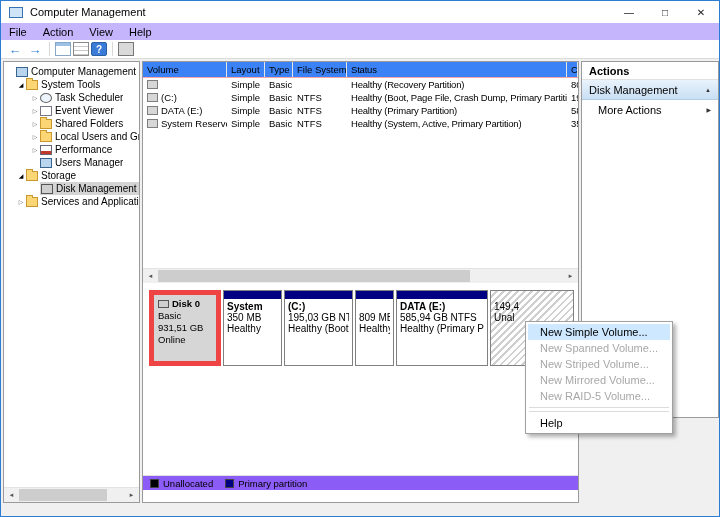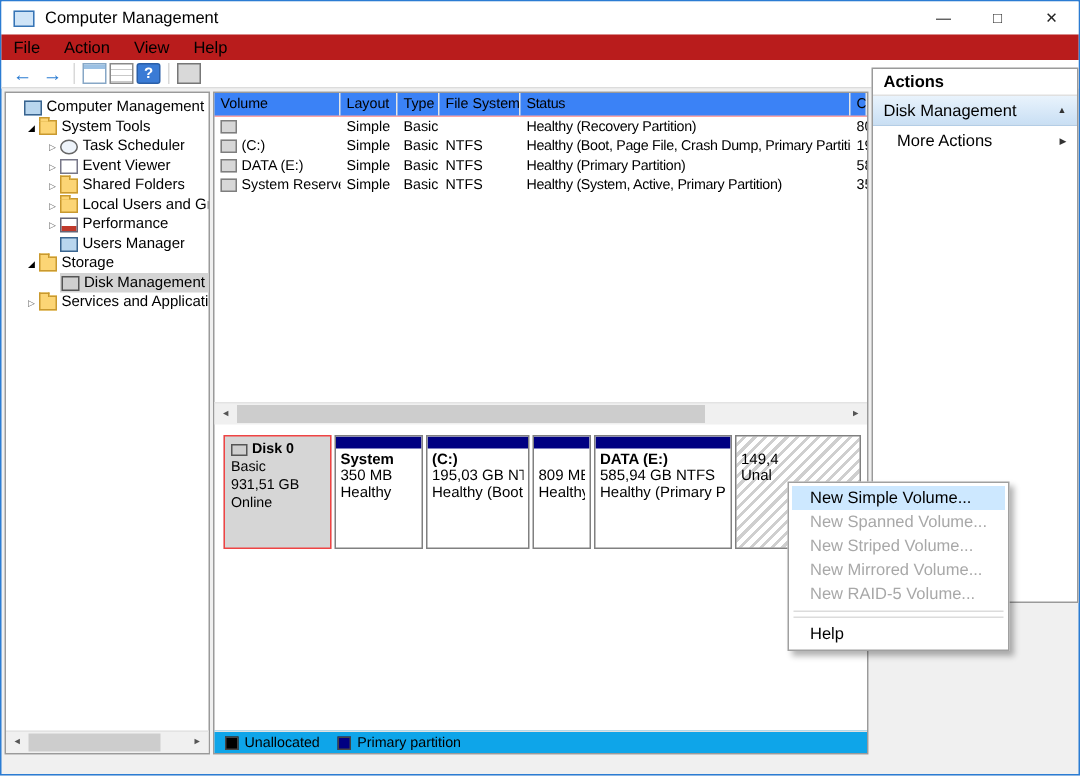--- a/index.html
+++ b/index.html
@@ -8,38 +8,38 @@
   .window{position:absolute;inset:0;border:1px solid #2b7cd3;background:#f0f0f0}
 
   
   .titlebar{position:absolute;left:0;top:0;right:0;height:22px;background:#fff;display:flex;align-items:center}
   .appicon{width:14px;height:11px;margin:0 7px 0 8px;border:1px solid #3674b5;background:#cfe4f7;flex:0 0 14px}
   .title{font-size:11px;flex:1;white-space:nowrap}
   .wbtns{display:flex;height:100%}
   .wbtn{width:36px;display:flex;align-items:center;justify-content:center;font-size:10px;color:#222}
 
   
-  .menubar{position:absolute;left:0;top:22px;right:0;height:17px;background:#b91c1c;display:flex;align-items:flex-end}
+  .menubar{position:absolute;left:0;top:22px;right:0;height:17px;background:#c4b5fd;display:flex;align-items:flex-end}
   .mitem{font-size:11px;padding:0 8px;height:100%;display:flex;align-items:center}
 
   
   .toolbar{position:absolute;left:0;top:39px;right:0;height:19px;background:#fff;border-bottom:1px solid #dcdcdc;display:flex;align-items:center;gap:2px;padding-left:5px}
   .tbtn{width:18px;height:16px;display:flex;align-items:center;justify-content:center;font-size:13px;font-weight:bold;color:#2d7dd2}
   .tsep{width:1px;height:14px;background:#d9d9d9;margin:0 3px}
   .tico{width:16px;height:14px;position:relative;border:1px solid #87a7c6;background:#fff}
   .tico-window::before{content:"";position:absolute;left:0;top:0;right:0;height:3px;background:#9cc1e4}
   .tico-doc{border-color:#8a8a8a;background:repeating-linear-gradient(#fff 0 3px,#c9c9c9 3px 4px)}
   .tico-help{background:#3a7bd5;border-color:#2a5fa8;border-radius:2px;color:#fff;display:flex;align-items:center;justify-content:center;font-size:10px;font-weight:bold}
   .tico-disk{background:#d9d9d9;border-color:#777}
 
   
   .panel{position:absolute;background:#fff;border:1px solid #9a9a9a}
   .left-panel{left:2px;top:60px;width:137px;height:442px}
   .mid-panel{left:141px;top:60px;width:437px;height:442px}
-  .right-panel{left:580px;top:44px;width:138px;height:357px}
+  .right-panel{left:580px;top:60px;width:138px;height:357px}
 
   
   .tree{position:absolute;left:0;top:3px;right:0;bottom:16px;overflow:hidden}
   .titem{display:flex;align-items:center;height:13px;font-size:10px;white-space:nowrap}
   .l0{padding-left:2px}.l1{padding-left:12px}.l2{padding-left:26px}
   .chev{flex:0 0 10px;font-size:6px;color:#666;text-align:center}
   .chev.open{color:#000}
   .ic{flex:0 0 12px;height:10px;margin-right:3px;position:relative}
   .ic-pc{border:1px solid #39648f;background:#b9d6ee}
   .ic-folder{background:#fcd575;border:1px solid #c9992f}
@@ -62,34 +62,34 @@
   .lvh{padding:2px 4px;border-right:1px solid #e5e5e5;white-space:nowrap;overflow:hidden}
   .cw0{width:84px}.cw1{width:38px}.cw2{width:28px}.cw3{width:54px}.cw4{width:220px;letter-spacing:-0.2px}.cw5{flex:1}
   .lv-rows{position:absolute;left:0;top:16px;right:0}
   .lvr{display:flex;height:13px;font-size:9.5px;align-items:center}
   .lvc{padding:0 4px;white-space:nowrap;overflow:hidden;display:flex;align-items:center;height:13px}
   .vic{width:11px;height:9px;background:#d7d7d7;border:1px solid #7e7e7e;margin-right:3px;flex:0 0 11px}
   .list-hscroll{position:absolute;left:0;right:0;top:206px;height:15px;background:#f0f0f0;border-top:1px solid #e3e3e3}
 
   
   .diskrow{position:absolute;left:6px;top:228px;height:76px;display:flex}
-  .dhead{width:72px;border:1px solid #ef4444;background:#d6d6d6;padding:3px 4px;font-size:9.5px;line-height:12px;white-space:nowrap;overflow:hidden}
+  .dhead{width:72px;border:5px solid #ef4444;background:#d6d6d6;padding:3px 4px;font-size:9.5px;line-height:12px;white-space:nowrap;overflow:hidden}
   .dhline{display:flex;align-items:center;font-weight:bold}
   .dhline .ic{flex:0 0 11px;height:8px;margin-right:3px}
   .part{border:1px solid #808080;margin-left:2px;background:#fff;position:relative;overflow:hidden}
   .p0{width:59px}.p1{width:69px}.p2{width:39px}.p3{width:92px}
   .pun{width:84px;background:repeating-linear-gradient(135deg,#ffffff 0 3px,#cfcfcf 3px 5px)}
   .pbar{height:8px;background:#000082}
   .pbody{padding:2px 3px;font-size:10px;line-height:11px;white-space:nowrap}
   .pbody>div{min-height:11px;overflow:hidden}
   .pname{font-weight:bold}
   .pun .pbody{padding-top:10px}
 
   
-  .legend{position:absolute;left:0;right:0;bottom:0;height:15px;background:#0ea5e9;border-top:1px solid #e0e0e0;display:flex;align-items:center;font-size:9.5px;gap:4px;padding-left:7px}
+  .legend{position:absolute;left:0;right:0;bottom:12px;height:15px;background:#8b5cf6;border-top:1px solid #e0e0e0;display:flex;align-items:center;font-size:9.5px;gap:4px;padding-left:7px}
   .lsq{width:9px;height:9px;border:1px solid #444;flex:0 0 9px}
   .lsq.black{background:#000}.lsq.navy{background:#000082}
   .lgap{margin-left:8px}
 
   
   .cmenu{position:absolute;left:524px;top:320px;width:148px;background:#fff;border:1px solid #a0a0a0;box-shadow:3px 3px 4px rgba(0,0,0,.3);padding:2px;font-size:11px;z-index:50}
   .citem{height:16px;display:flex;align-items:center;padding-left:12px;white-space:nowrap}
   .citem.hl{background:#cde8ff}
   .citem.dis{color:#a8a8a8}
   .csep{height:1px;background:#dcdcdc;margin:3px 1px}

